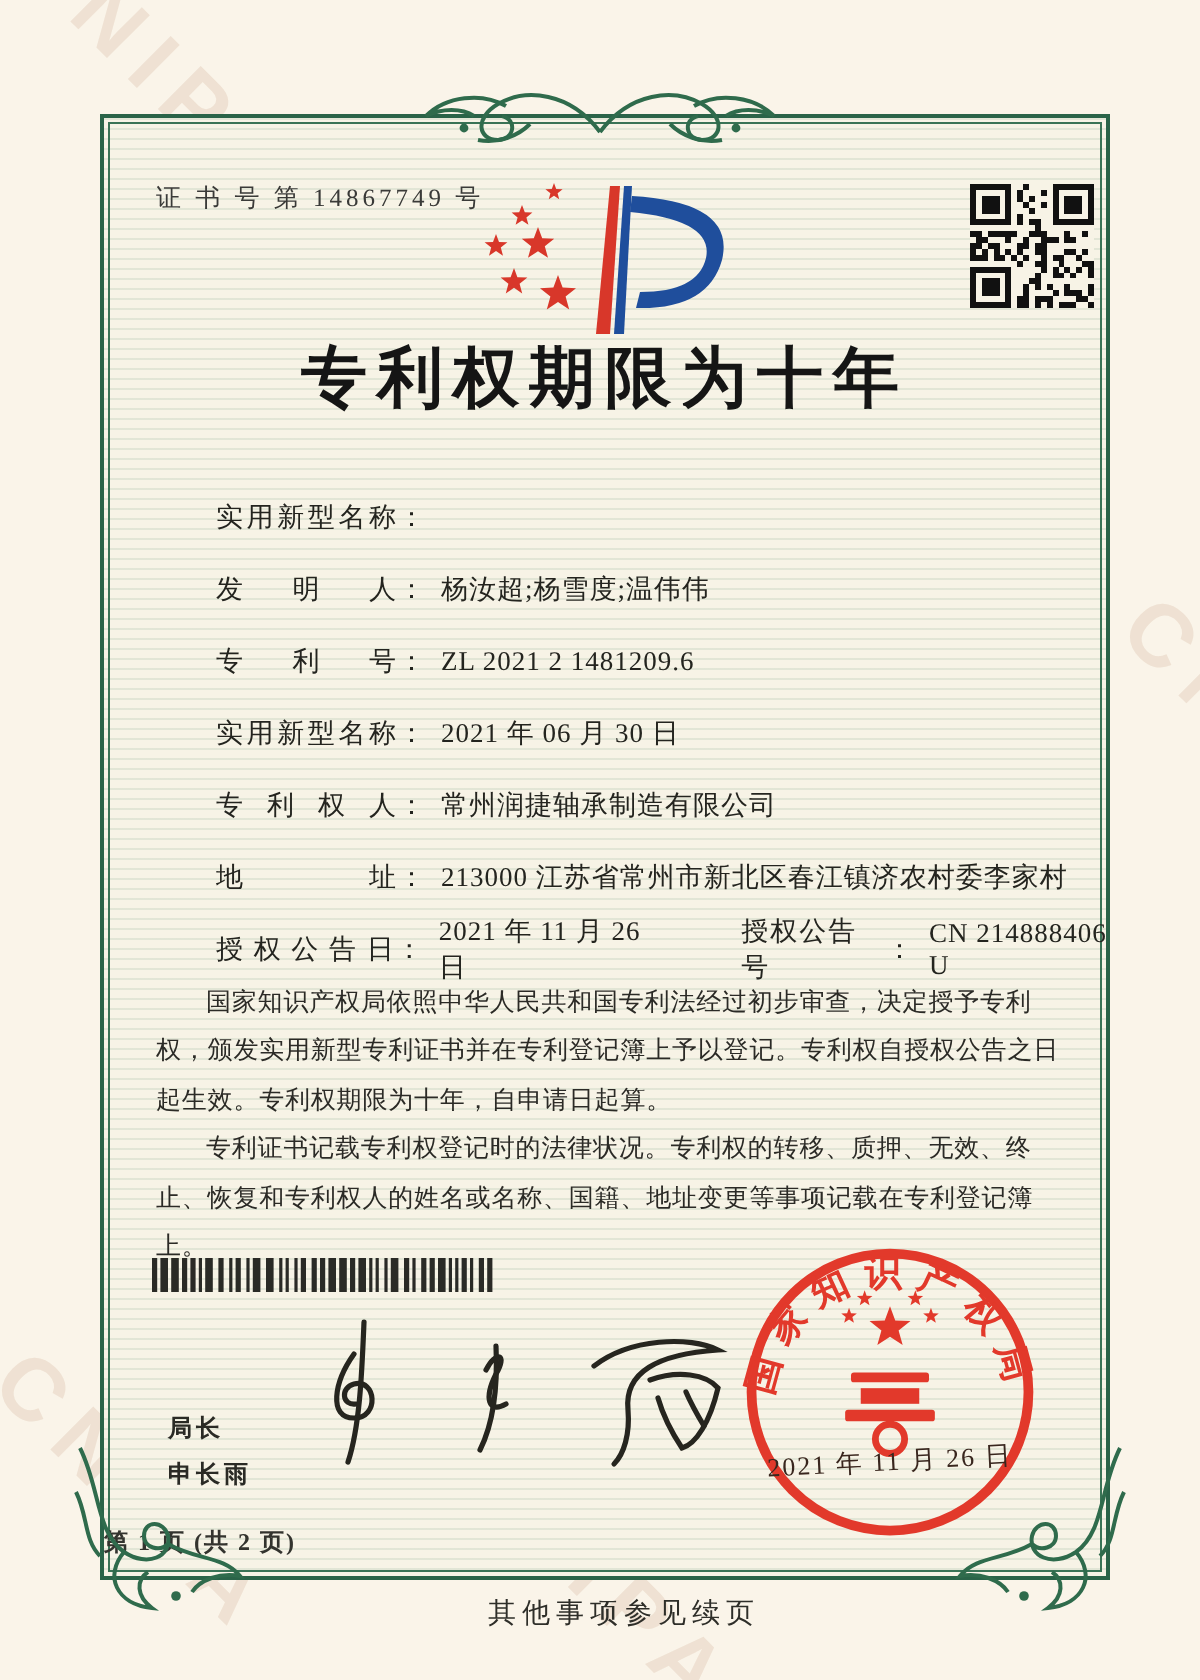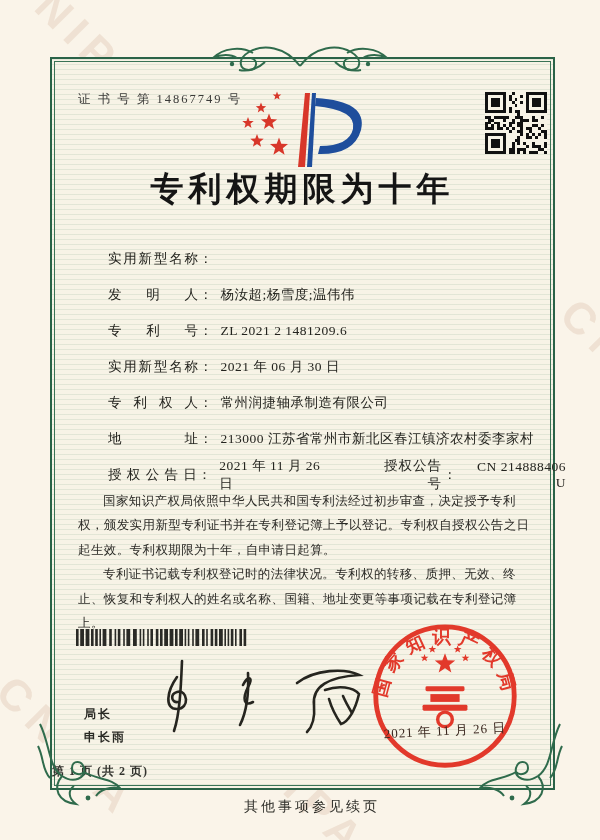--- a/index.html
+++ b/index.html
@@ -47,21 +47,21 @@
   .title {
     position:absolute; left:0; top:108px; width:100%; z-index:2;
     text-align:center; font-size:33px; font-weight:bold;
     letter-spacing:5px; color:#151515;
   }
   .fields { position:absolute; left:26px; top:182px; width:458px; z-index:2;margin-left:30px; }
   .row { height:36px; display:flex; align-items:center; font-size:13.5px; color:#24241f; }
   .lab { display:inline-block; width:90px; text-align:justify; text-align-last:justify; }
   .colon { margin:0 8px 0 1px; }
   .val { letter-spacing:0.5px; }
-  .pair2 { display:flex; align-items:center; margin-left:34px;text-align:right; }
+  .pair2 { display:flex; align-items:center; margin-left:34px; }
   .pair2 .lab2 { letter-spacing:1px; }
   .paras {
     position:absolute; left:26px; top:430px; width:455px; z-index:2;
     font-size:12.5px; line-height:1.95; color:#2b2a26; letter-spacing:0.4px;
   }
   .paras p { text-indent:2em; }
   .barcode { position:absolute; left:24px; top:570px; width:172px; height:17px; z-index:2; }
   .barcode svg { width:100%; height:100%; display:block; }
   .sig-block {
     position:absolute; left:32px; top:644px; z-index:2;

